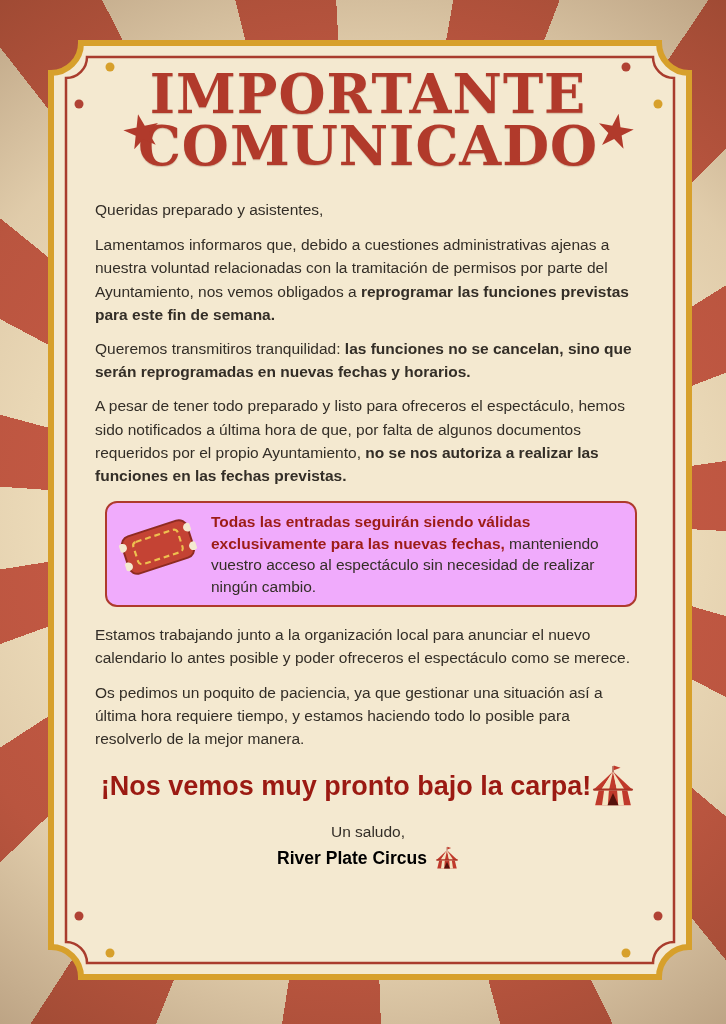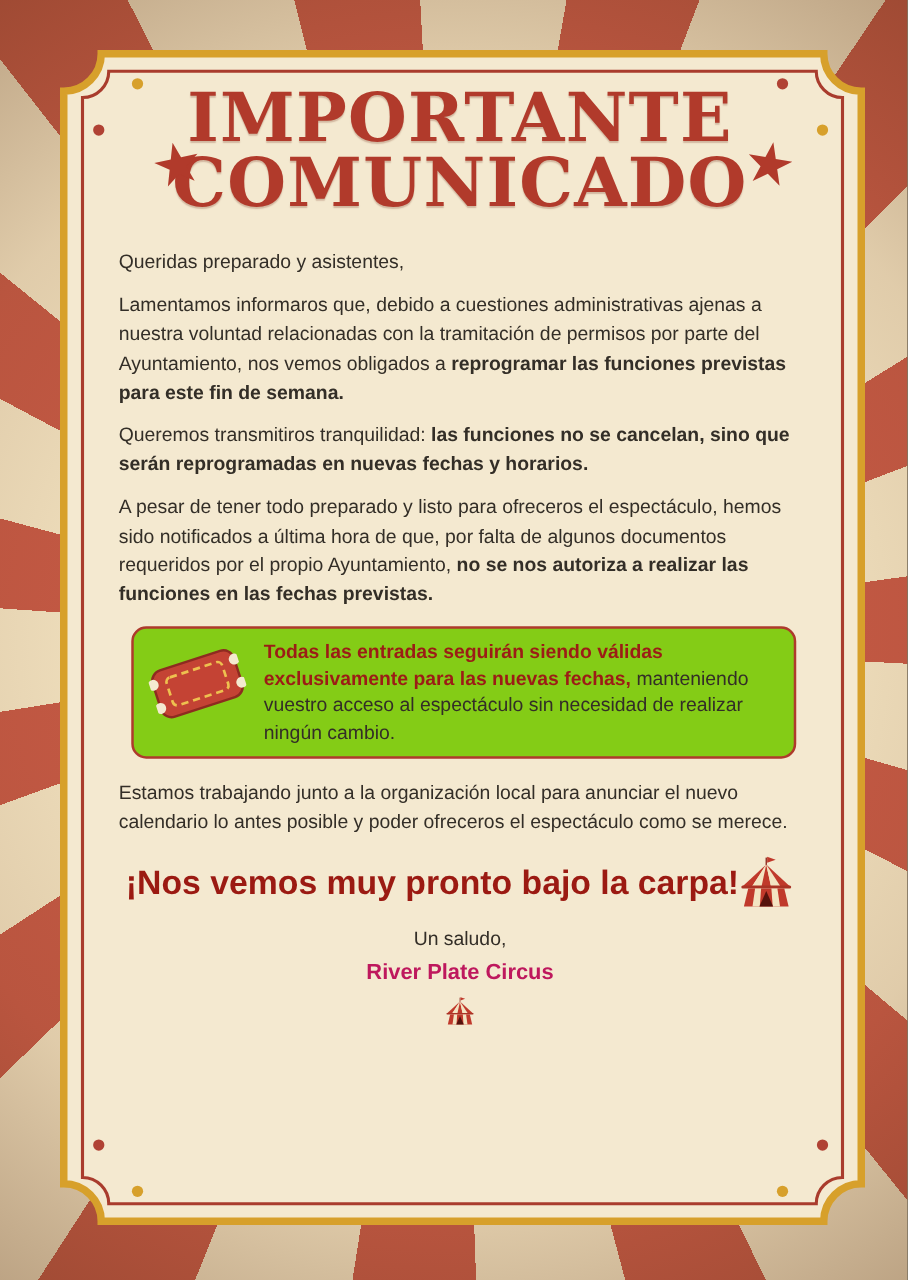--- a/index.html
+++ b/index.html
@@ -33,38 +33,38 @@
     position:absolute;top:46px;font-size:46px;line-height:46px;
     font-family:"DejaVu Sans",sans-serif;color:#b13a2b;text-shadow:none;
   }
   .star.left{left:26px;transform:rotate(-12deg);}
   .star.right{right:4px;transform:rotate(10deg);}
   p{margin:0 0 11px;}
   .greeting{margin-bottom:12px;}
   strong{font-weight:700;}
   .ticket-box{
     display:flex;align-items:flex-start;gap:14px;
-    border:2px solid #ae3a2c;border-radius:12px;background:#84cc16;
+    border:2px solid #ae3a2c;border-radius:12px;background:#f0abfc;
     padding:8px 14px 8px 10px;margin:14px 4px 16px 10px;
     line-height:21.5px;
   }
   .ticket-box p{margin:0;}
   .ticket-box strong{color:#9c1c16;}
   .ticket-icon-wrap{flex:0 0 auto;margin:8px 2px 0 4px;}
   .ticket-icon-wrap svg{width:74px;height:56px;transform:rotate(-18deg);display:block;}
   .closing{
     display:flex;align-items:center;justify-content:center;
     color:#9b1a12;font-weight:700;font-size:27px;line-height:32px;
     margin:14px 0 12px;white-space:nowrap;
   }
   .closing svg{width:44px;height:44px;flex:0 0 auto;}
   .salute{text-align:center;margin:0 0 3px;}
   .signature{
-    display:flex;align-items:center;justify-content:center;gap:8px;
-    font-weight:700;font-size:17.5px;color:#be185d;margin:0;flex-direction:column;
+    display:flex;align-items:flex-end;justify-content:center;gap:8px;
+    font-weight:700;font-size:17.5px;color:#000000;margin:0;
   }
   .signature svg{width:24px;height:24px;flex:0 0 auto;}
 </style>
 </head>
 <body>
 
 <div class="stage">
   <div class="sunburst"></div>
   <div class="vignette"></div>
 
@@ -109,20 +109,21 @@
           <circle cx="73" cy="18" r="4.5" fill="#f4ead0"></circle>
           <circle cx="73" cy="38" r="4.5" fill="#f4ead0"></circle>
           <rect x="14" y="16" width="48" height="24" rx="4" fill="none" stroke="#eec04f" stroke-width="2.2" stroke-dasharray="6 4"></rect>
         </svg>
       </span>
       <p><strong>Todas las entradas seguirán siendo válidas exclusivamente para las nuevas fechas,</strong><span> manteniendo vuestro acceso al espectáculo sin necesidad de realizar ningún cambio.</span></p>
     </div>
 
     <p>Estamos trabajando junto a la organización local para anunciar el nuevo calendario lo antes posible y poder ofreceros el espectáculo como se merece.</p>
 
+    <p>Os pedimos un poquito de paciencia, ya que gestionar una situación así a última hora requiere tiempo, y estamos haciendo todo lo posible para resolverlo de la mejor manera.</p>
 
 
     <div class="closing">
       <span>¡Nos vemos muy pronto bajo la carpa!</span>
       <svg viewBox="0 0 64 64" aria-hidden="true">
         <rect x="31.2" y="3" width="1.6" height="9" fill="#8e2b20"></rect>
         <polygon points="33,2 43,5.5 33,9" fill="#c0392b"></polygon>
         <polygon points="32,11 4,37 15.2,37" fill="#c0392b"></polygon>
         <polygon points="32,11 15.2,37 26.4,37" fill="#f3e4c2"></polygon>
         <polygon points="32,11 26.4,37 37.6,37" fill="#c0392b"></polygon>

